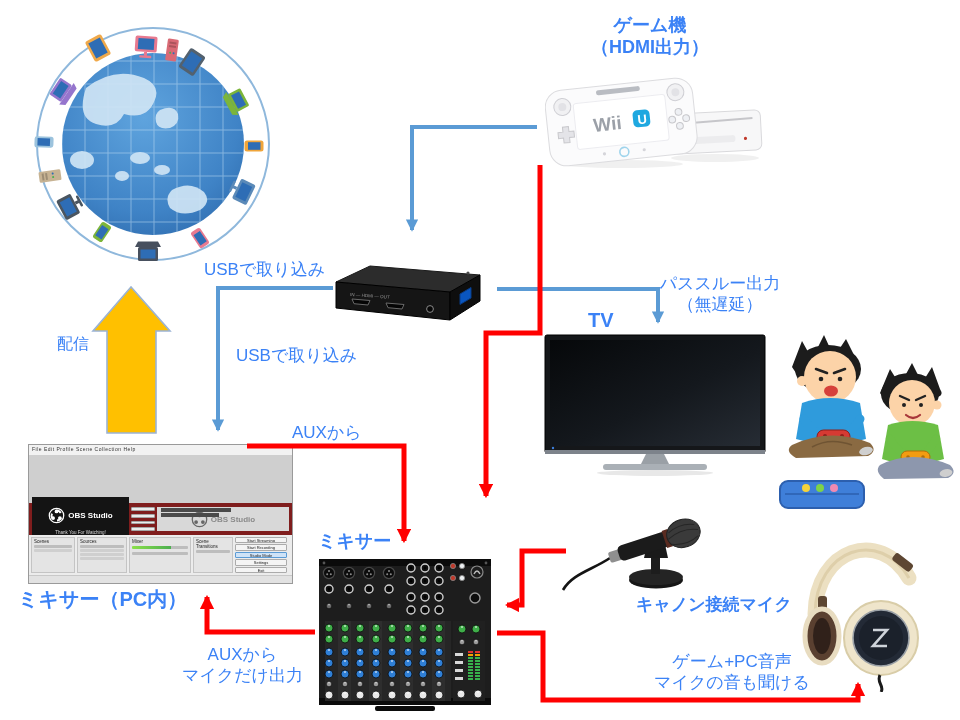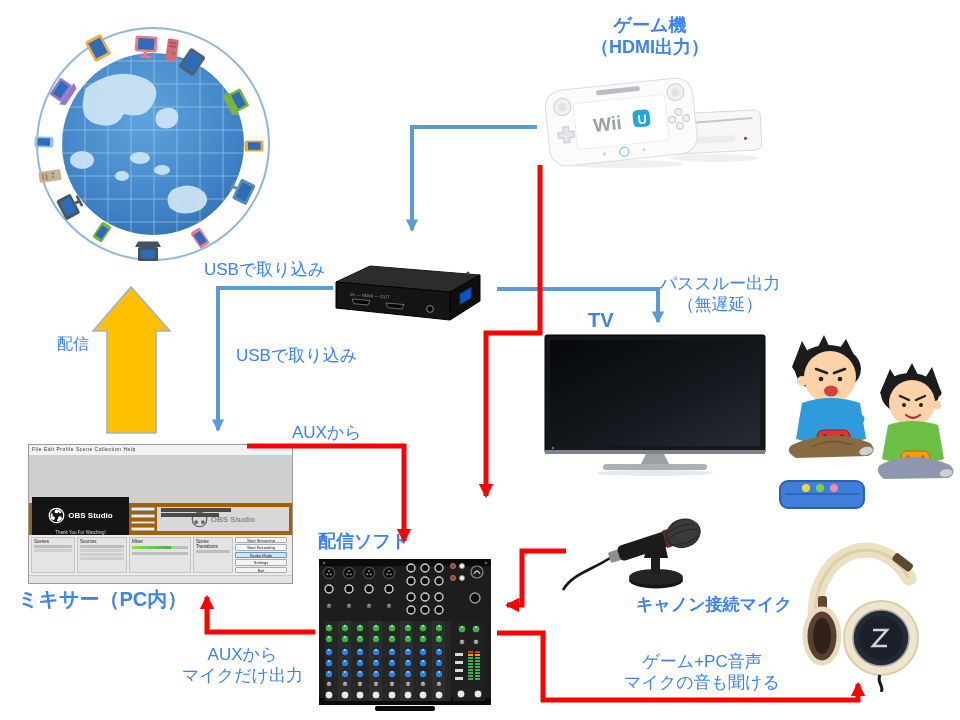--- a/index.html
+++ b/index.html
@@ -7,21 +7,21 @@
          font-family:"Liberation Sans","DejaVu Sans",sans-serif;}
   .ill{position:absolute;z-index:1;}
   #arrows{position:absolute;left:0;top:0;z-index:5;pointer-events:none;}
   .lbl{position:absolute;z-index:6;color:#3b82f6;line-height:1.22;white-space:nowrap;font-size:17px;}
   .lbl.bold{font-weight:bold;}
   .lbl.ctr{text-align:center;white-space:normal;}
   
   .obs{position:absolute;left:28px;top:444px;width:265px;height:140px;background:#cfcfcf;
        border:1px solid #9a9a9a;display:flex;flex-direction:column;box-sizing:border-box;z-index:1;}
   .obs-menu{height:9px;background:#f2f2f2;font-size:5px;color:#333;padding:1px 3px 0;letter-spacing:.5px;overflow:hidden;}
-  .obs-prev{flex:1;background:#a16207;display:flex;align-items:stretch;padding:4px 3px;gap:2px;min-height:0;margin-top:48px;}
+  .obs-prev{flex:1;background:#7f1d1d;display:flex;align-items:stretch;padding:4px 3px;gap:2px;min-height:0;margin-top:48px;}
   .pane-dark{width:97px;background:#404040;display:flex;align-items:center;}
   .obs-banner{width:100%;background:#141414;padding:10px 2px 6px;text-align:center;}
   .obs-logo-row{display:flex;align-items:center;justify-content:center;gap:3px;}
   .obs-logo-text{color:#fff;font-weight:bold;font-size:8px;}
   .obs-sub{color:#ddd;font-size:4.5px;margin-top:6px;}
   .pane-mid{width:24px;display:flex;flex-direction:column;gap:3px;justify-content:center;}
   .mid-btn{height:6px;background:#ececec;border:1px solid #a5a5a5;border-radius:1px;}
   .pane-light{flex:1;background:#d8d8d8;position:relative;display:flex;align-items:center;justify-content:center;gap:3px;}
   .obs-logo-text.dim{color:#8a8a8a;}
   .lp-bars{position:absolute;left:4px;bottom:14px;}
@@ -593,29 +593,29 @@
     <span>パススルー出力</span><br>
     <span>（無遅延）</span>
   </div>
 
   <div class="lbl bold" style="left:588px;top:308px;font-size:20px;">TV</div>
 
   <div class="lbl" style="left:57px;top:334px;font-size:16px;">配信</div>
 
   <div class="lbl" style="left:292px;top:423px;">AUXから</div>
 
-  <div class="lbl bold" style="left:318px;top:531px;font-size:18px;">配信ソフト</div>
+  <div class="lbl bold" style="left:318px;top:531px;font-size:18px;">ミキサー</div>
 
   <div class="lbl bold" style="left:18px;top:587px;font-size:20px;">ミキサー（PC内）</div>
 
   <div class="lbl bold" style="left:636px;top:595px;">キャノン接続マイク</div>
 
   <div class="lbl ctr" style="left:155px;top:645px;width:175px;">
     <span>AUXから</span><br>
     <span>マイクだけ出力</span>
   </div>
 
-  <div class="lbl ctr" style="left:597px;top:652px;width:210px;">
+  <div class="lbl ctr" style="left:627px;top:652px;width:210px;">
     <span>ゲーム+PC音声</span><br>
     <span>マイクの音も聞ける</span>
   </div>
 
 </div>
 
 </body></html>

